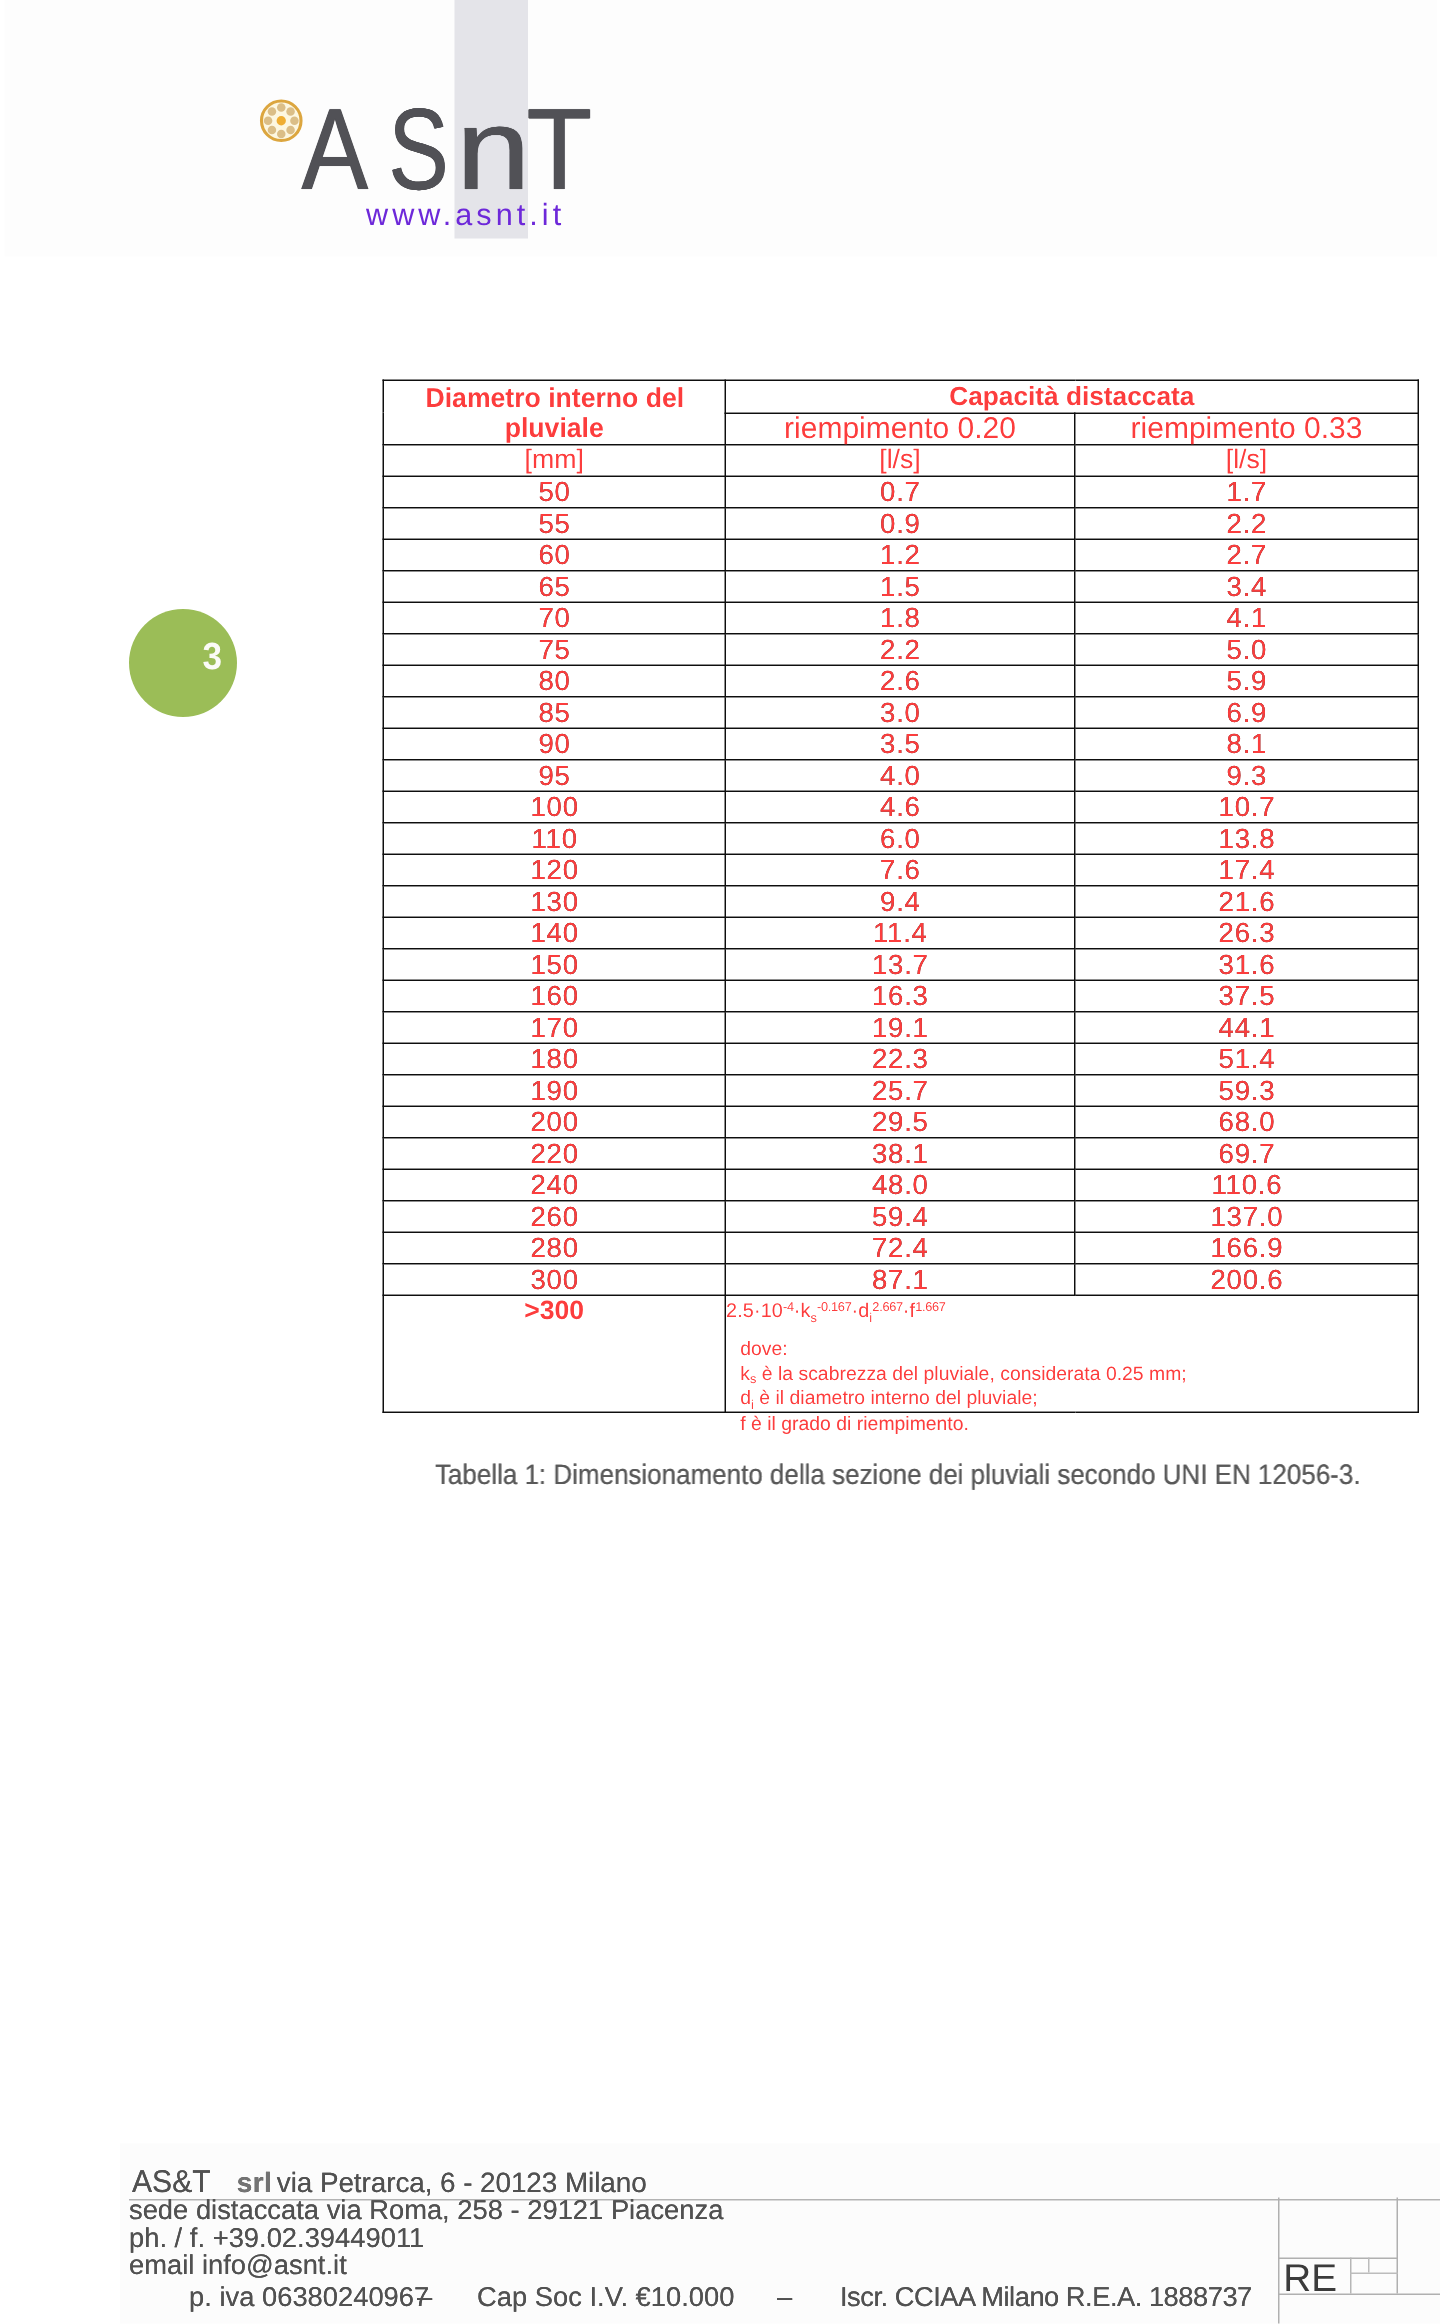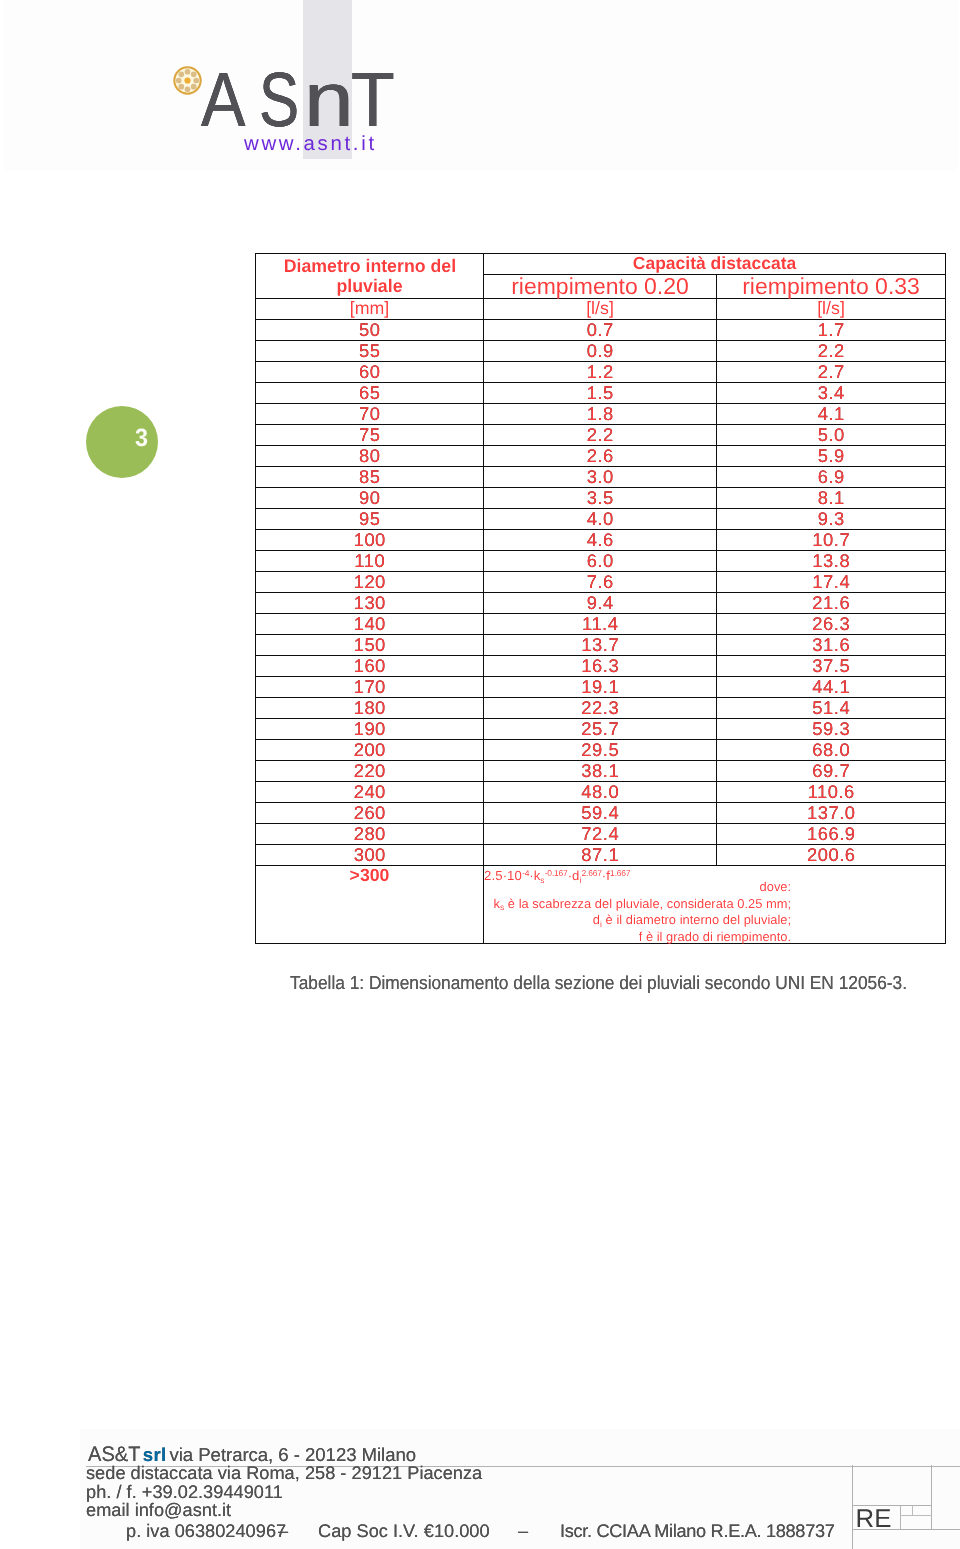--- a/index.html
+++ b/index.html
@@ -25,43 +25,43 @@
   .tbl-wrap{position:absolute;left:255px;top:253px;width:690px;height:691px;filter:blur(0.35px) contrast(1.12);}
   .tbl{position:absolute;inset:0;border-collapse:collapse;table-layout:fixed;width:690px;
        font-family:"Liberation Sans",sans-serif;color:#ef4444;background:#fefefe;}
   .tbl td{border:1px solid #1a1a1a;padding:0;text-align:center;vertical-align:middle;line-height:1;}
   .tbl .c1{width:228px;}
   .tbl .c2{width:233px;}
   .tbl .c3{width:229px;}
   .th-main{font-size:18.3px;font-weight:700;height:42px;letter-spacing:0px;}
   .th-main span{display:inline-block;transform:scaleX(0.97);}
   .th-main .l2{display:block;margin-top:1.5px;}
-  .th-sub{font-size:23px;font-weight:400;height:20px;}
+  .th-sub{font-size:20px;font-weight:400;height:20px;}
   .th-grp{font-size:17.5px;font-weight:700;height:20px;}
   .th-unit{font-size:17.8px;font-weight:400;height:20px;}
   .tbl td.d{font-size:18.4px;font-weight:400;height:20px;letter-spacing:0.5px;text-indent:0.5px;text-shadow:0 0 0.4px rgba(0,0,0,0.8);}
   .lastrow td{height:76px;vertical-align:top;}
   .lr-label{font-size:17.7px;font-weight:700;padding-top:1px !important;}
   .lr-body{text-align:left !important;padding:0 !important;position:relative;}
   .lr-formula{position:absolute;left:0;right:0;top:3px;text-align:left;font-size:13.2px;letter-spacing:0.1px;}
-  .lr-notes{position:absolute;left:9.5px;top:13px;font-size:12.9px;line-height:16.5px;text-align:right;letter-spacing:0.02px;}
+  .lr-notes{position:absolute;left:9.5px;top:27px;font-size:12.9px;line-height:16.5px;text-align:left;letter-spacing:0.02px;}
   .sup{font-size:8.5px;position:relative;top:-4.5px;letter-spacing:-0.2px;line-height:0;}
   .sub{font-size:8.5px;position:relative;top:2.6px;line-height:0;}
 
   
   .caption{position:absolute;left:290px;top:974px;font-family:"Liberation Sans",sans-serif;font-size:18.8px;color:#595959;
            letter-spacing:0px;white-space:nowrap;line-height:1;transform:scaleX(0.922) translateZ(0);transform-origin:0 0;text-shadow:0 0 0.35px #595959;}
 
   
   .ftr{position:absolute;left:86px;top:1440px;width:874px;height:109px;font-family:"Liberation Sans",sans-serif;color:#4a4a4a;}
   .ftr-bg{position:absolute;left:80px;top:1429px;width:880px;height:120px;background:#fcfcfc;}
   .ftr-rule{position:absolute;left:0;top:26px;width:874px;height:1px;background:#b3b3b3;}
   .ftr-l1{position:absolute;left:0px;top:3.5px;white-space:nowrap;line-height:1;text-shadow:0 0 0.35px #515151;}
   .ftr-co{font-size:21px;font-weight:400;letter-spacing:0px;color:#515151;display:inline-block;transform:scaleX(0.955);transform-origin:0 50%;margin-left:2px;}
-  .ftr-lf{font-size:18.6px;font-weight:700;letter-spacing:0.3px;color:#0369a1;margin-left:0;}
+  .ftr-lf{font-size:18.6px;font-weight:700;letter-spacing:0.3px;color:#737373;margin-left:15px;}
   .ftr-ad{font-size:18.6px;font-weight:400;letter-spacing:-0.05px;color:#515151;margin-left:3px;}
   .ftr-line{position:absolute;left:0px;white-space:nowrap;font-size:18.2px;font-weight:400;letter-spacing:0.02px;line-height:1;color:#515151;text-shadow:0 0 0.35px #515151;}
   .ftr-l2{top:23.7px;}
   .ftr-l3{top:43px;}
   .ftr-l4{top:60.7px;}
   .ftr-l5{top:81.5px;left:0;}
   .ftr-l5 > span{position:absolute;top:0;white-space:nowrap;}
   .f5a{left:12px;margin-left:28px;}
   .f5d1{left:192px;}
   .f5b{left:232px;}

